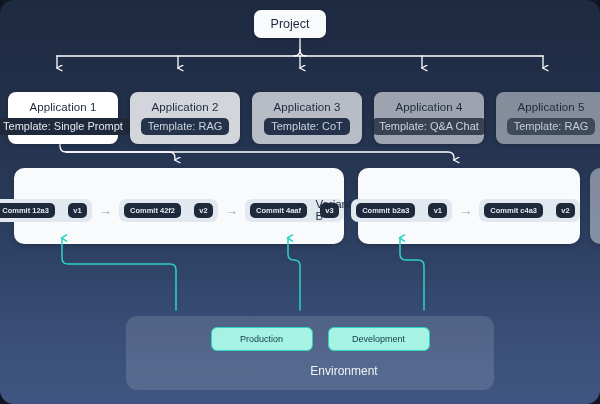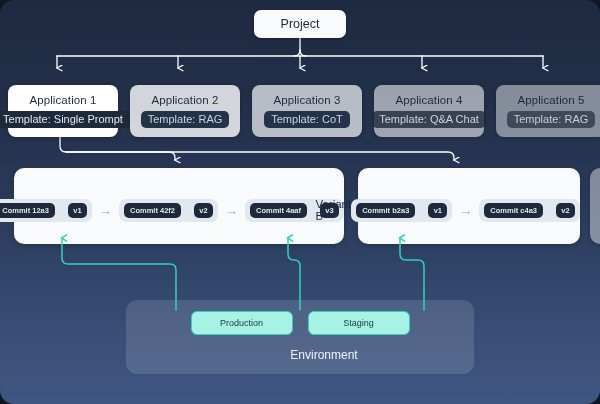--- a/index.html
+++ b/index.html
@@ -12,31 +12,31 @@
     position:relative;width:600px;height:404px;
     border-radius:14px;overflow:hidden;
     background:linear-gradient(180deg,#1e2a41 0%,#22304a 28%,#2c3f60 58%,#3a5079 85%,#3f5682 100%);
   }
   svg.wires{position:absolute;left:0;top:0;width:600px;height:404px;pointer-events:none;}
   svg.wires.under{z-index:1;}
   svg.wires.over{z-index:4;}
 
   
   .project-node{
-    position:absolute;left:254px;top:10px;width:92px;height:28px;
+    position:absolute;left:254px;top:10px;width:72px;height:28px;
     background:#f8fafc;border-radius:7px;
     display:flex;align-items:center;justify-content:center;
     color:#1e293b;font-size:12.5px;z-index:3;
     box-shadow:0 1px 3px rgba(0,0,0,.28);
   }
 
   
   .app-row{position:absolute;left:8px;top:76px;width:600px;height:52px;z-index:3;}
   .app-card{
-    position:absolute;top:9px;width:110px;height:52px;border-radius:8px;
+    position:absolute;top:16px;width:110px;height:52px;border-radius:8px;
     display:flex;flex-direction:column;align-items:center;justify-content:center;
     gap:5px;box-shadow:0 1px 4px rgba(0,0,0,.22);
   }
   .app-title{font-size:11.5px;color:#1e293b;letter-spacing:.1px;}
   .tpl-badge{
     background:#1e293b;border-radius:5px;padding:3px 7px;
     font-size:11px;color:#e2e8f0;white-space:nowrap;line-height:1;
   }
   .app-1{left:0px;background:#ffffff;}
   .app-2{left:122px;background:rgba(255,255,255,.80);text-align:right;}
@@ -68,22 +68,22 @@
     background:#1e293b;color:#e2e8f0;border-radius:5px;
     padding:4px 5px;font-size:7.5px;line-height:1;min-width:9px;text-align:center;
   }
   .chain-arrow{color:#94a3b8;font-size:13px;line-height:1;}
   .va{left:0px;width:330px;}
   .vb{left:344px;width:222px;}
   .vc{left:576px;width:120px;background:rgba(255,255,255,.42);}
 
   
   .env-panel{
-    position:absolute;left:126px;top:300px;width:348px;height:74px;
-    background:rgba(255,255,255,.13);border-radius:11px;z-index:3;
+    position:absolute;left:126px;top:316px;width:348px;height:74px;
+    background:rgba(255,255,255,.13);border-radius:11px;z-index:3;padding-left:20px;
   }
   .env-chips{display:flex;gap:15px;justify-content:center;padding-top:11px;}
   .env-chip{
     width:100px;height:22px;border-radius:6px;
     background:#a7f3e3;border:1.4px solid #2dd4bf;
     display:flex;align-items:center;justify-content:center;
     font-size:9px;color:#16404a;
   }
   .env-label{
     text-align:center;margin-top:13px;font-size:12px;color:#eef2f7;margin-left:48px;
@@ -201,18 +201,18 @@
 
       <path d="M300,310 L300,266 q0,-6 -6,-6 L294,260 q-6,0 -6,-6 L288,238" marker-end="url(#arrowT)"></path>
 
       <path d="M424,310 L424,266 q0,-6 -6,-6 L406,260 q-6,0 -6,-6 L400,238" marker-end="url(#arrowT)"></path>
     </g>
   </svg>
 
   <div class="env-panel">
     <div class="env-chips">
       <div class="env-chip">Production</div>
-      <div class="env-chip">Staging</div>
+      <div class="env-chip">Development</div>
     </div>
     <div class="env-label">Environment</div>
   </div>
 
 </div>
 
 </body></html>

